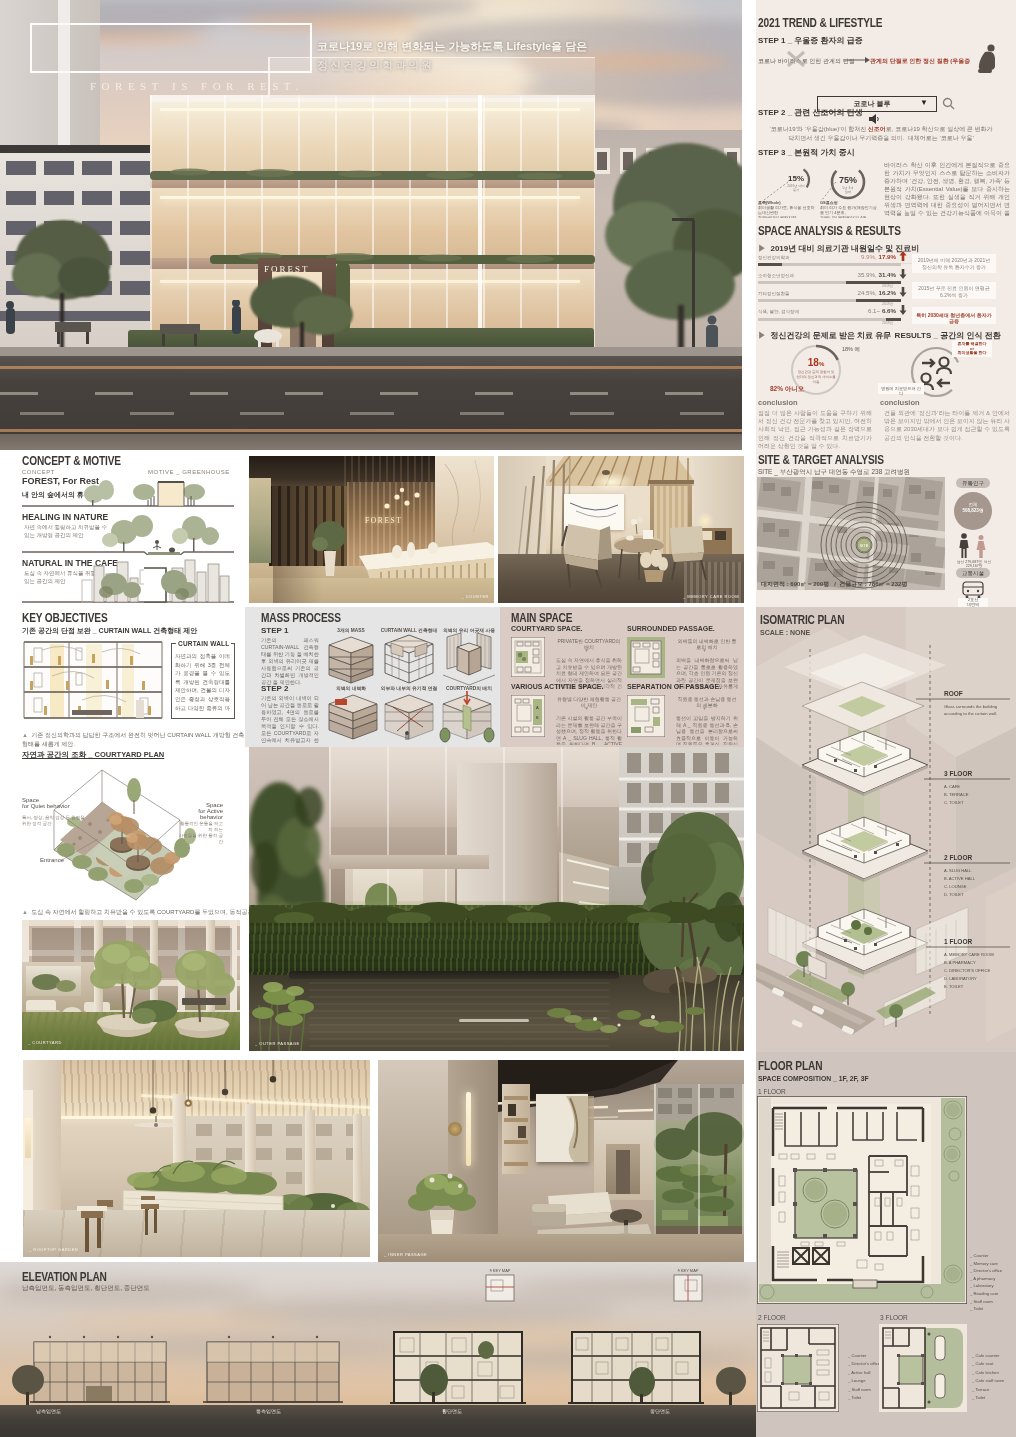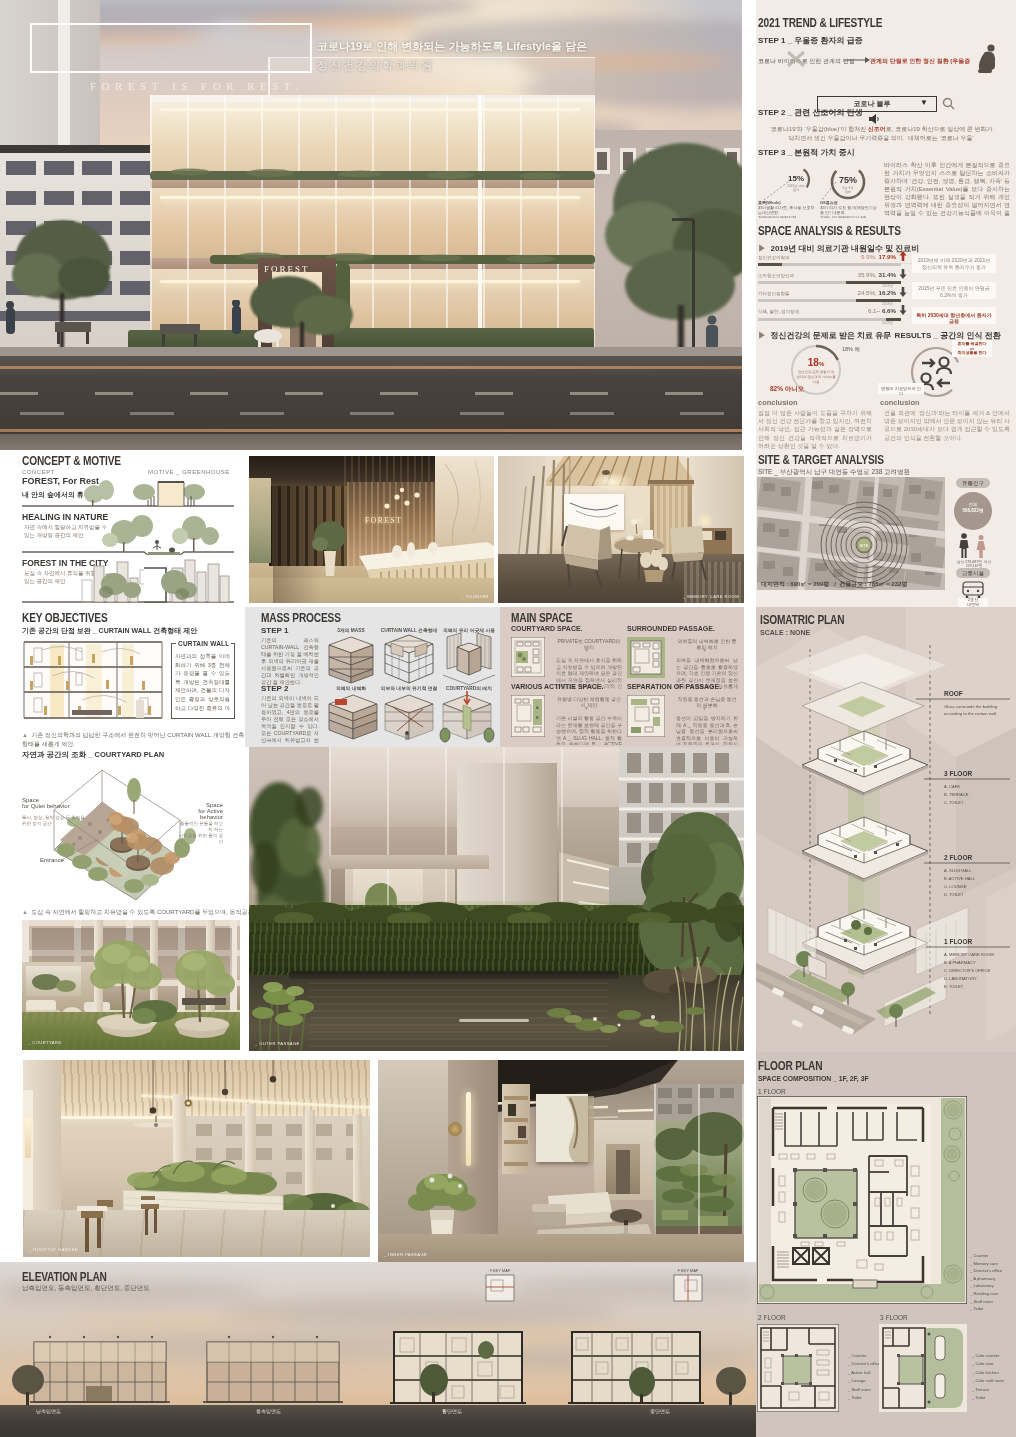--- a/index.html
+++ b/index.html
@@ -530,21 +530,21 @@
         <ellipse cx="88" cy="28" rx="8" ry="7"></ellipse>
         <ellipse cx="158" cy="24" rx="8" ry="8"></ellipse>
       </g>
     <rect x="101" y="30" width="1.5" height="10" fill="#6b625c"></rect>
       <rect x="171" y="26" width="1.5" height="14" fill="#6b625c"></rect>
     <circle cx="135" cy="30" r="2" fill="#55504b"></circle>
       <path d="M135 32 L135 38 M135 34 L131 36 M135 34 L139 36" stroke="#55504b" stroke-width="1"></path>
     <ellipse cx="150" cy="38" rx="3" ry="2.5" fill="#55504b"></ellipse>
   </svg>
 
-  <div class="abs" style="left:22px;top:108px;font-size:8.5px;font-weight:bold;">FOREST IN THE CITY</div>
+  <div class="abs" style="left:22px;top:108px;font-size:8.5px;font-weight:bold;">NATURAL IN THE CAFE</div>
   <div class="abs" style="left:24px;top:120px;font-size:5.5px;line-height:7.5px;color:#7d736b;">도심 속 자연에서 휴식을 취할 수<br>있는 공간의 제안</div>
 
   <svg class="abs" style="left:22px;top:106px" width="212" height="47" viewBox="0 0 212 47">
     <line x1="0" y1="46" x2="212" y2="46" stroke="#6b625c" stroke-width="1.4"></line>
     <g stroke="#9a9089" fill="#e9e5df" stroke-width=".8">
       <rect x="72" y="10" width="10" height="36"></rect>
         <rect x="84" y="18" width="9" height="28"></rect>
         <rect x="95" y="6" width="11" height="40"></rect>
         <rect x="108" y="22" width="8" height="24"></rect>
       <rect x="150" y="12" width="11" height="34"></rect>
@@ -812,21 +812,21 @@
     <rect x="50" y="70" width="40" height="5" fill="#6e665e"></rect>
     <rect x="114" y="60" width="8" height="18" fill="#e5ddd2"></rect>
   </svg>
 
   <div class="abs" style="left:171px;top:36px;width:62px;height:74px;border:1px solid #5c564f;"></div>
   <div class="abs" style="left:176px;top:33px;background:#fff;padding:0 2px;font-size:6.5px;font-weight:bold;letter-spacing:.2px;">CURTAIN WALL</div>
   <div class="abs" style="left:175px;top:45px;width:55px;height:62px;overflow:hidden;font-size:5.5px;line-height:8.6px;text-align:justify;color:#6e665e;">자연과의 접촉을 이데화하기 위해 3층 전체가 풍경을 볼 수 있도록 개방된 건축형태를 제안하며, 건물의 디자인은 중정과 상호작용하고 다양한 종류의 마외공간에서의 활동이 가능하도록 COURTYARD를 제안한다.</div>
 
   <div class="abs" style="left:22px;top:124px;font-size:6px;color:#6e665e;"><span style="color:#9a938b;">▲</span>&nbsp; 기존 정신의학과의 답답한 구조에서 완전히 벗어난 CURTAIN WALL 개방형 건축형태를 새롭게 제안.</div>
 
-  <div class="abs" style="left:22px;top:143px;font-size:7.5px;font-weight:bold;">자연과 공간의 조화 _ COURTYARD PLAN</div>
+  <div class="abs" style="left:22px;top:143px;font-size:7.5px;font-weight:bold;text-decoration:underline;">자연과 공간의 조화 _ COURTYARD PLAN</div>
 
   <svg class="abs" style="left:30px;top:155px" width="185" height="150" viewBox="0 0 185 150">
 
     <g stroke="#8a7d72" stroke-width=".7" fill="none">
       <path d="M72 8 L24 48 L24 88 M72 8 L150 58 L150 96 M72 8 L72 40"></path>
     </g>
 
     <path d="M72 40 L150 96 L106 138 L24 88 Z" fill="#c5cbb4"></path>
     <path d="M72 40 L150 96 L106 138 L24 88 Z" fill="none" stroke="#8a7d72" stroke-width=".8"></path>
 

